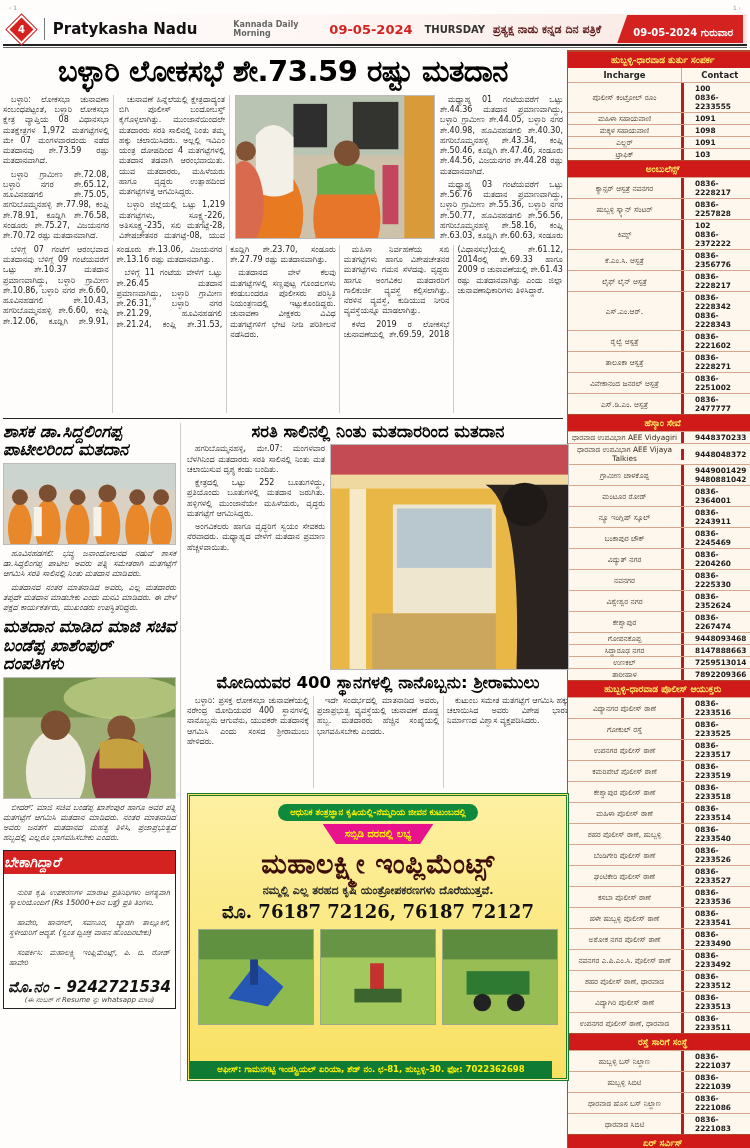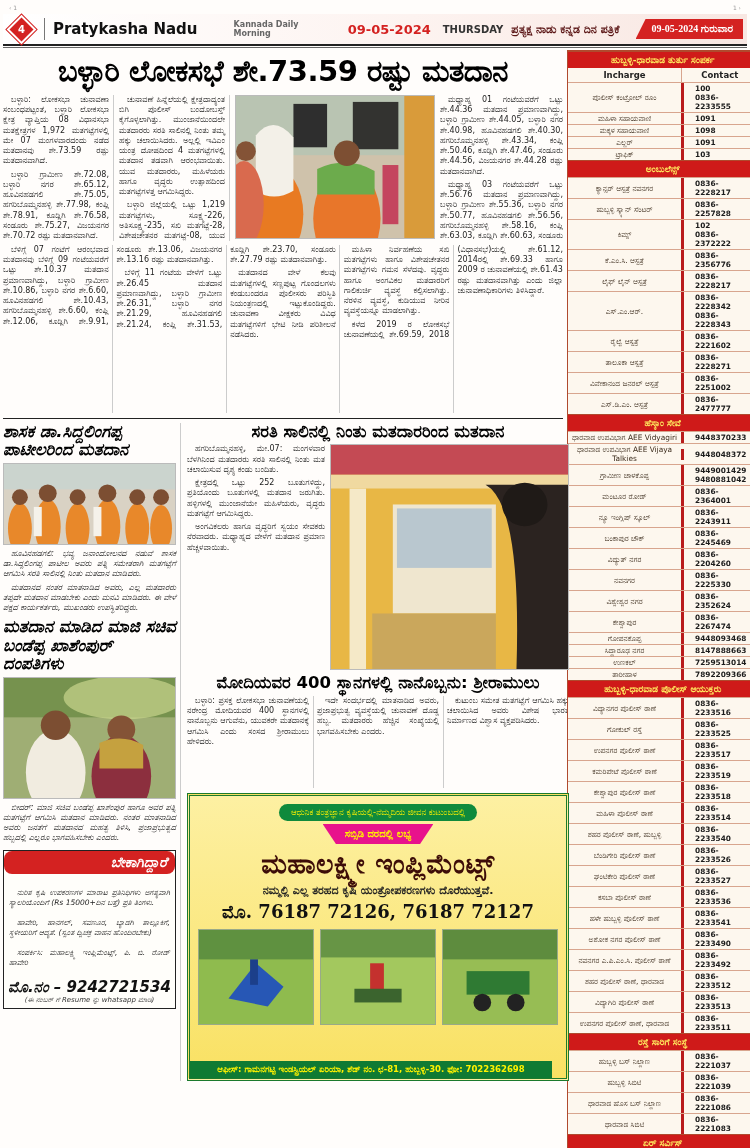--- a/index.html
+++ b/index.html
@@ -20,22 +20,22 @@
              display:flex; align-items:center; justify-content:center; margin:0 6px;
              outline:1px solid #d42221; outline-offset:2px; flex:0 0 auto; }
   .diamond span { transform:rotate(-45deg); color:#fff; font-weight:bold; font-size:10px; }
   .mast-div { width:1px; height:22px; background:#777; }
   .paper-name { font-size:15px; font-weight:800; color:#111; white-space:nowrap; }
   .paper-sub { font-size:8px; color:#666; font-weight:bold;padding-left:28px; }
   .mast-date { font-size:13px; font-weight:800; color:#d42221; margin-left:10px; white-space:nowrap;}
   .mast-day { font-size:10px; font-weight:700; color:#333; margin-left:4px; }
   .mast-slogan { font-size:11px; font-weight:800; color:#5a1515; margin-left:auto; white-space:nowrap; }
   .date-banner { background:#d42221; color:#fff; font-size:10px; font-weight:700;
-                 padding:4px 10px 4px 16px; clip-path:polygon(10px 0,100% 0,100% 100%,0 100%);
-                 margin-left:8px; white-space:nowrap;font-family:Liberation Serif, serif; }
+                 padding:12px 10px 4px 16px; clip-path:polygon(10px 0,100% 0,100% 100%,0 100%);
+                 margin-left:8px; white-space:nowrap; }
   .mast-rule { border-top:2px solid #222; border-bottom:1px solid #666; height:4px; }
 
   
   .content { display:flex; gap:4px; padding-top:2px; }
   main.left { width:560px; flex:0 0 auto; }
   aside.sidebar { flex:1; }
 
   
   h1.lead-head { font-size:29px; font-weight:900; text-align:center; letter-spacing:-0.5px;
                  padding:4px 0 6px; color:#000; }
@@ -64,30 +64,30 @@
   .couple-photo { width:100%; height:122px; margin:2px 0 4px; }
   .s2r-row { display:flex; gap:5px; height:226px; overflow:hidden; margin-bottom:4px; }
   .s2r-text { width:138px; flex:0 0 auto; }
   .booth-photo { flex:1; height:100%; }
   .s3-text { column-count:3; column-gap:8px; column-rule:1px solid #ccc; font-size:8px;
              line-height:1.28; text-align:justify; height:92px; overflow:hidden; margin-bottom:5px; }
 
   
   .wanted { border:1.5px solid #222; background:#fffefa; margin-top:6px; }
   .wanted-head { background:#d42221; color:#fff; font-weight:900; font-size:14px;
-                 text-align:right; padding:3px 8px;border-radius:8px; }
+                 text-align:left; padding:3px 0; }
   .wanted-body { padding:4px 5px 5px; font-size:7.5px; line-height:1.35; text-align:justify; }
   .wanted-body p { margin-bottom:2px; text-indent:8px;margin-top:10px; }
   .wanted-phone { font-size:15px; font-weight:900; color:#111; text-align:center; margin-top:3px; }
   .wanted-note { font-size:7px; text-align:center; color:#333; }
 
   
   .main-ad { border:3px double #1c7a2d; background:linear-gradient(180deg,#fdf0a2,#f9e163);
              padding:4px 8px 0; text-align:center; position:relative; height:288px; overflow:hidden; }
-  .ad-banner { display:inline-block; background:#0f8a3c; color:#fff200; font-weight:400;
+  .ad-banner { display:inline-block; background:#0f8a3c; color:#fff200; font-weight:700;
                font-size:8.5px; padding:3px 12px; border-radius:10px; margin-top:1px; }
   .ad-ribbon { display:inline-block; background:#e8128c; color:#fff200; font-weight:800;
                font-size:10px; padding:4px 22px;
                clip-path:polygon(0 0,100% 0,88% 100%,12% 100%); margin-top:3px; }
   .ad-title { font-size:27px; font-weight:900; color:#3d0d08; margin-top:4px; letter-spacing:0.5px; }
   .ad-sub { font-size:11px; font-weight:800; color:#222; margin-top:4px; }
   .ad-phones { font-family:"DejaVu Serif", serif; font-size:18px; font-weight:900; color:#111; margin-top:4px; }
   .ad-thumbs { display:flex; gap:6px; justify-content:center; margin-top:6px; }
   .ad-thumbs figure { width:116px; height:96px; border:1px solid #9a8; }
   .ad-address { position:absolute; left:0; right:14px; bottom:0; background:#0f7a33; color:#fff200;

